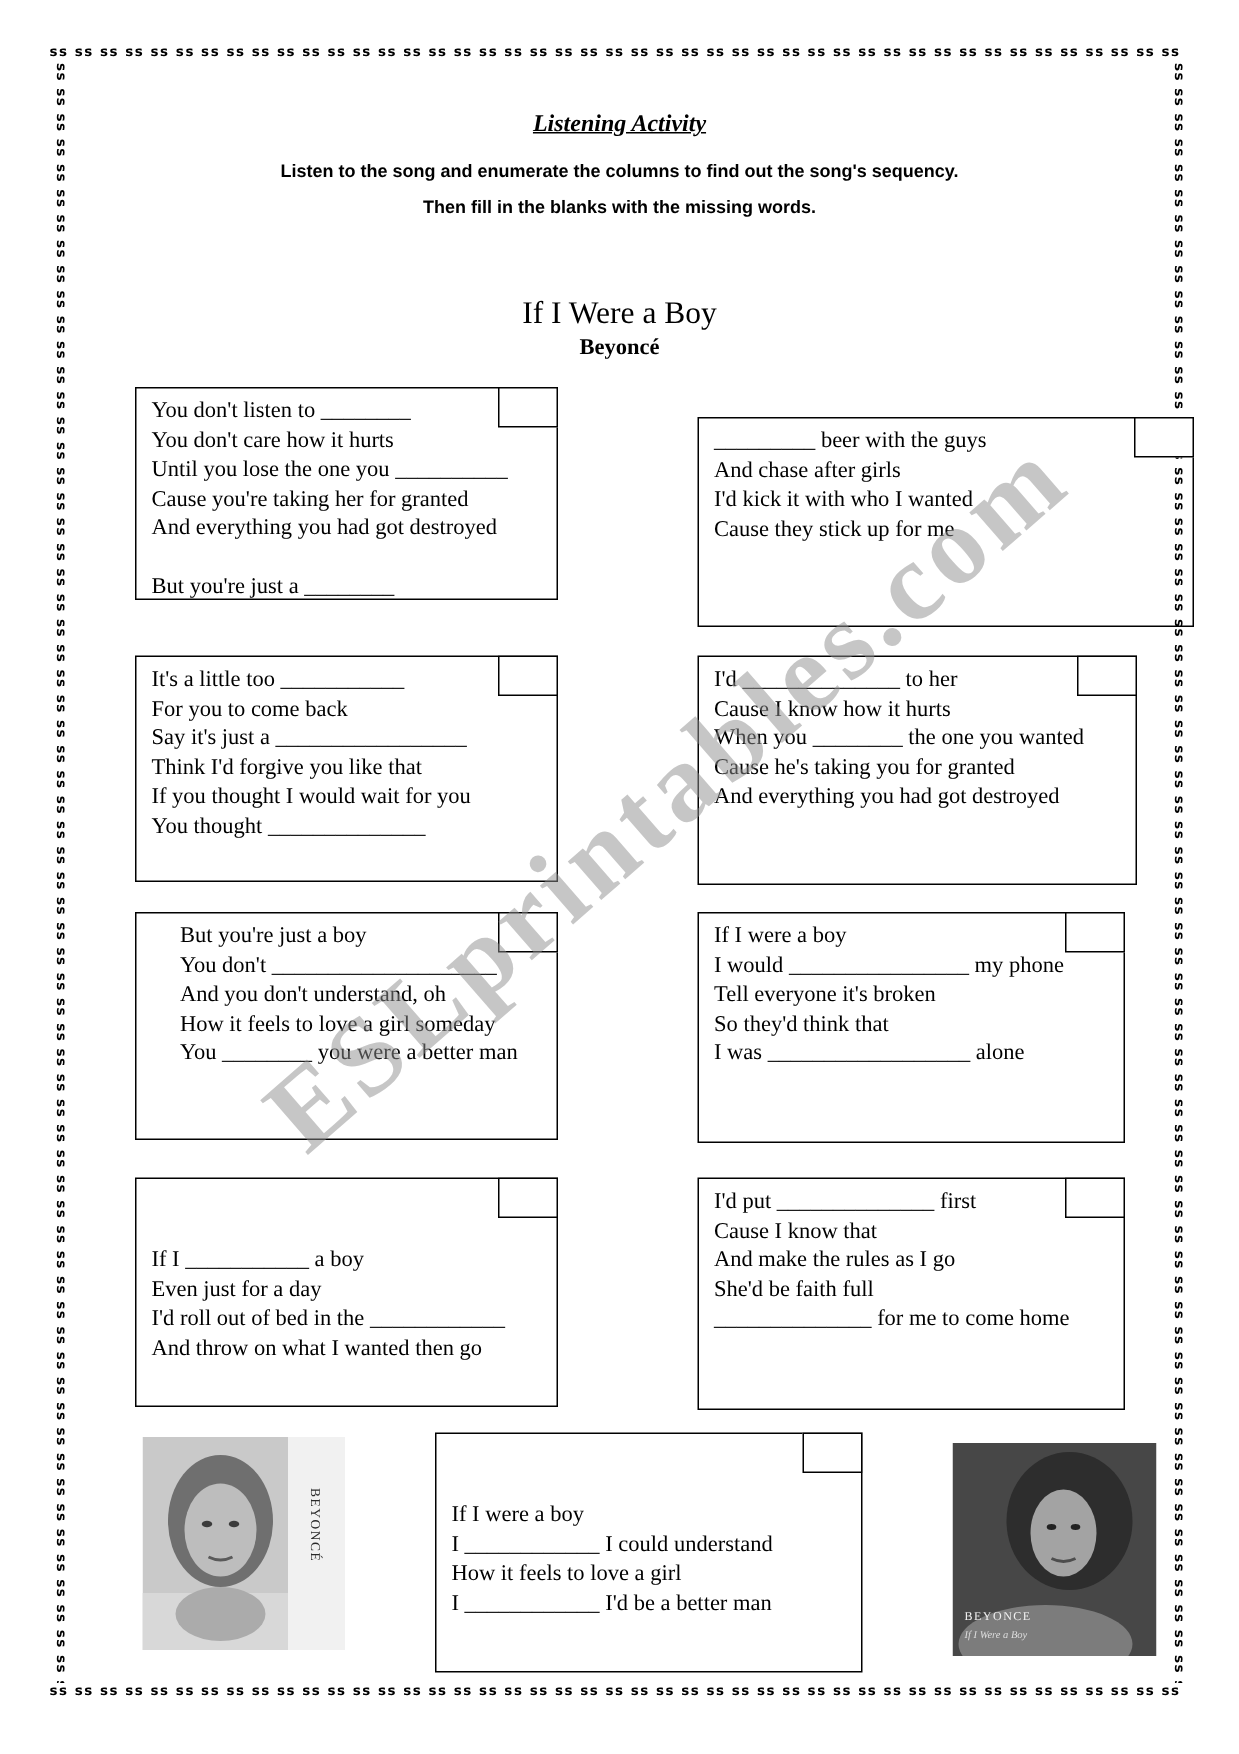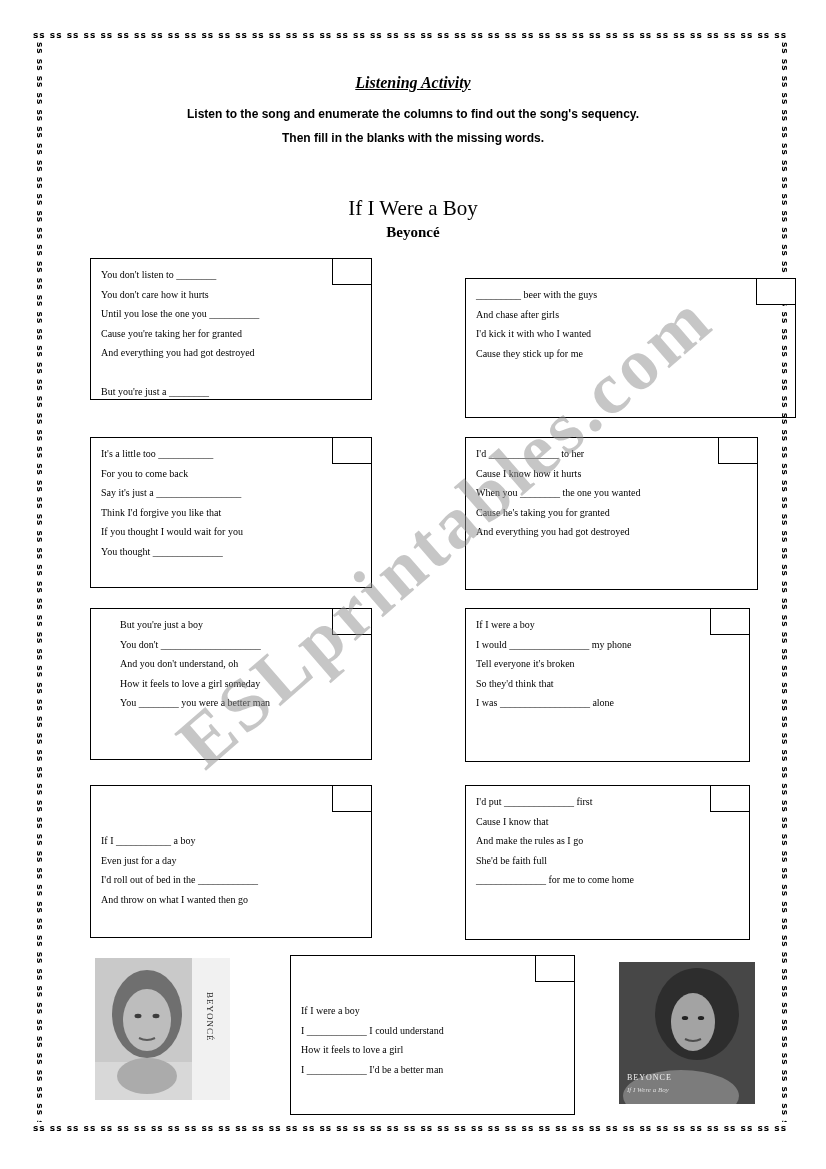--- a/index.html
+++ b/index.html
@@ -35,21 +35,21 @@
     position:absolute; left:0; top:196px; width:826px; text-align:center;
     font-size:21px;
   }
   .artist {
     position:absolute; left:0; top:224px; width:826px; text-align:center;
     font-size:15px; font-weight:bold;
   }
 
   .box {
     position:absolute; border:1px solid #000; background:transparent;
-    padding:6px 8px 0 10px; font-size:10px; line-height:19.5px;
+    padding:6px 8px 0 10px; font-size:15px; line-height:19.5px;
   }
   .line { min-height:19.5px; white-space:pre-wrap; }
   .num-box {
     position:absolute; top:-1px; right:-1px; width:40px; height:27px;
     border:1px solid #000; background:#fff;
   }
 
   .photo { position:absolute; }
 
   .watermark {
@@ -171,21 +171,21 @@
       <ellipse cx="52" cy="62" rx="24" ry="31" fill="#bdbdbd"></ellipse>
       <ellipse cx="43" cy="58" rx="3.5" ry="2.2" fill="#3c3c3c"></ellipse>
       <ellipse cx="61" cy="58" rx="3.5" ry="2.2" fill="#3c3c3c"></ellipse>
       <path d="M44 80 Q52 84 60 80" stroke="#5a5a5a" stroke-width="2" fill="none"></path>
       <rect x="0" y="104" width="97" height="38" fill="#d8d8d8"></rect>
       <ellipse cx="52" cy="118" rx="30" ry="18" fill="#ababab"></ellipse>
       <text transform="translate(112,34) rotate(90)" font-size="9" fill="#2a2a2a" font-family="Liberation Serif, serif" letter-spacing="1">BEYONCÉ</text>
     </svg>
   </div>
 
-  <div class="photo" style="left:619px; top:962px;">
+  <div class="photo" style="left:635px; top:962px;">
     <svg width="136" height="142" viewBox="0 0 136 142">
       <rect width="136" height="142" fill="#474747"></rect>
       <ellipse cx="78" cy="52" rx="42" ry="46" fill="#2d2d2d"></ellipse>
       <ellipse cx="74" cy="60" rx="22" ry="29" fill="#a3a3a3"></ellipse>
       <ellipse cx="66" cy="56" rx="3.2" ry="2" fill="#222"></ellipse>
       <ellipse cx="82" cy="56" rx="3.2" ry="2" fill="#222"></ellipse>
       <path d="M66 77 Q74 81 82 77" stroke="#4d4d4d" stroke-width="2" fill="none"></path>
       <ellipse cx="62" cy="134" rx="58" ry="26" fill="#7c7c7c"></ellipse>
       <text x="8" y="118" font-size="8" fill="#f0f0f0" font-family="Liberation Serif, serif" letter-spacing="1">BEYONCE</text>
       <text x="8" y="130" font-size="7" font-style="italic" fill="#dcdcdc" font-family="Liberation Serif, serif">If I Were a Boy</text>

